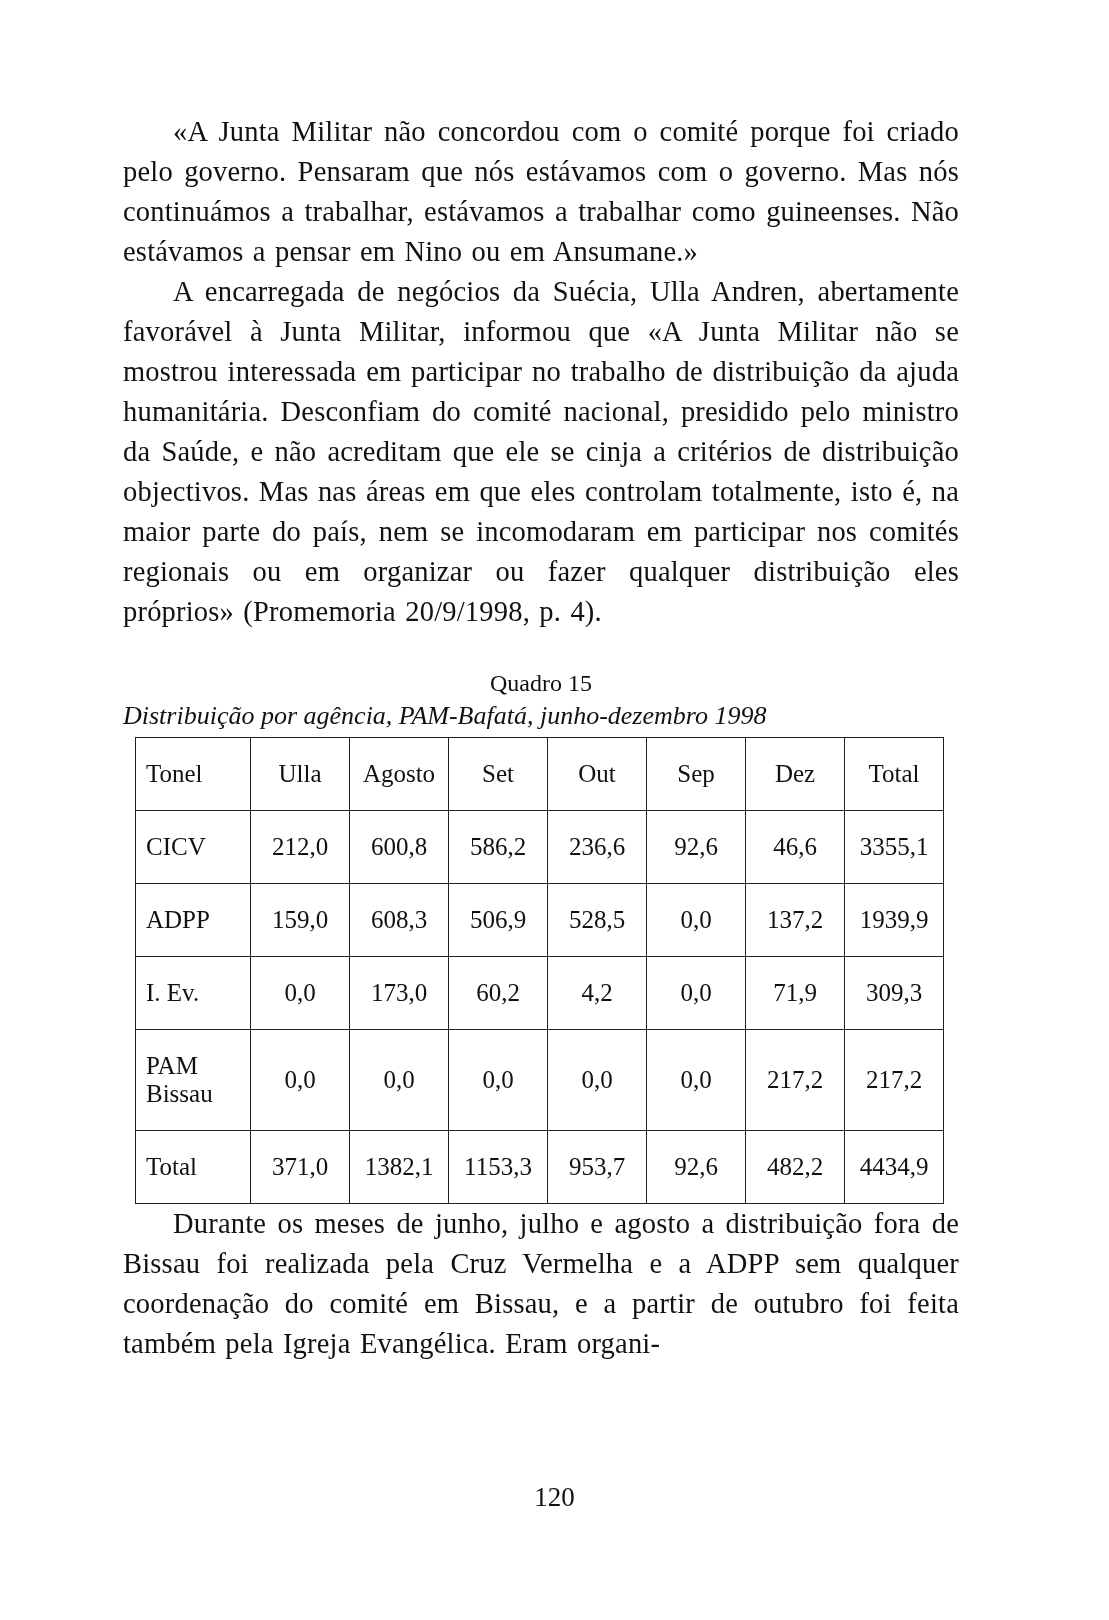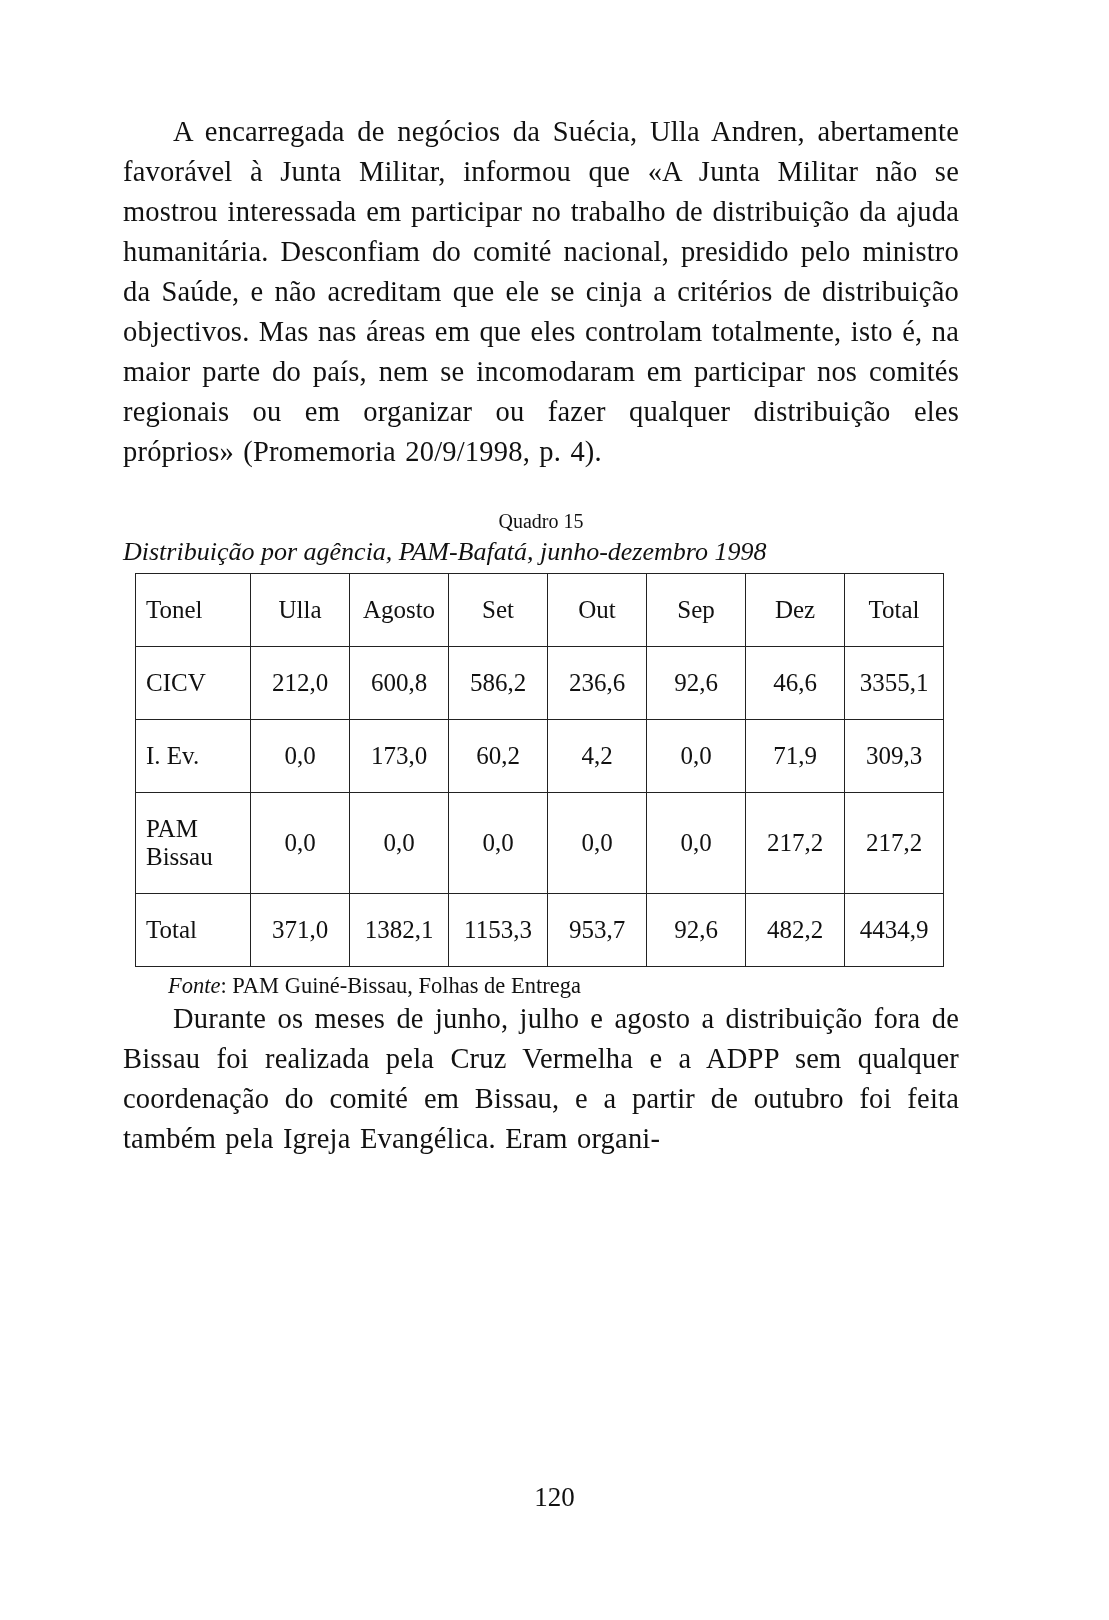--- a/index.html
+++ b/index.html
@@ -32,21 +32,21 @@
     line-height: 40px;
     text-align: justify;
     text-indent: 50px;
     letter-spacing: 0.2px;
     word-spacing: 2px;
   }
   .table-block {
     margin-top: 38px;
   }
   .table-title {
-    font-size: 20px;
+    font-size: 24px;
     text-align: center;
     margin: 0 0 4px 0;
     text-indent: 0;
   }
   .table-subtitle {
     font-size: 26px;
     font-style: italic;
     text-align: left;
     margin: 0 0 6px 0;
     text-indent: 0;
@@ -92,20 +92,21 @@
     text-align: center;
     font-size: 27px;
   }
 </style>
 </head>
 <body>
 
 <div class="page">
   <div class="content">
 
+    <p class="body-par">«A Junta Militar não concordou com o comité porque foi criado pelo governo. Pensaram que nós estávamos com o governo. Mas nós continuámos a trabalhar, estávamos a trabalhar como guineenses. Não estávamos a pensar em Nino ou em Ansumane.»</p>
 
     <p class="body-par">A encarregada de negócios da Suécia, Ulla Andren, abertamente favorável à Junta Militar, informou que «A Junta Militar não se mostrou interessada em participar no trabalho de distribuição da ajuda humanitária. Desconfiam do comité nacional, presidido pelo ministro da Saúde, e não acreditam que ele se cinja a critérios de distribuição objectivos. Mas nas áreas em que eles controlam totalmente, isto é, na maior parte do país, nem se incomodaram em participar nos comités regionais ou em organizar ou fazer qualquer distribuição eles próprios» (Promemoria 20/9/1998, p. 4).</p>
 
     <div class="table-block">
       <p class="table-title">Quadro 15</p>
       <p class="table-subtitle">Distribuição por agência, PAM-Bafatá, junho-dezembro 1998</p>
 
       <table class="agency-table">
         <colgroup>
           <col class="c-label">
@@ -134,20 +135,30 @@
               <td class="label-col">CICV</td>
               <td>212,0</td>
               <td>600,8</td>
               <td>586,2</td>
               <td>236,6</td>
               <td>92,6</td>
               <td>46,6</td>
               <td>3355,1</td>
             </tr>
             <tr>
+              <td class="label-col">ADPP</td>
+              <td>159,0</td>
+              <td>608,3</td>
+              <td>506,9</td>
+              <td>528,5</td>
+              <td>0,0</td>
+              <td>137,2</td>
+              <td>1939,9</td>
+            </tr>
+            <tr>
               <td class="label-col">I. Ev.</td>
               <td>0,0</td>
               <td>173,0</td>
               <td>60,2</td>
               <td>4,2</td>
               <td>0,0</td>
               <td>71,9</td>
               <td>309,3</td>
             </tr>
             <tr>
@@ -166,21 +177,20 @@
               <td>1382,1</td>
               <td>1153,3</td>
               <td>953,7</td>
               <td>92,6</td>
               <td>482,2</td>
               <td>4434,9</td>
             </tr>
           </tbody>
       </table>
 
-      <p class="table-source"><span class="fonte">Fonte</span><span>: PAM Guiné-Bissau, Folhas de Entrega</span></p>
     </div>
 
     <p class="body-par after-table">Durante os meses de junho, julho e agosto a distribuição fora de Bissau foi realizada pela Cruz Vermelha e a ADPP sem qualquer coordenação do comité em Bissau, e a partir de outubro foi feita também pela Igreja Evangélica. Eram organi-</p>
 
   </div>
 
   <div class="page-number">120</div>
 </div>
 
 </body></html>

